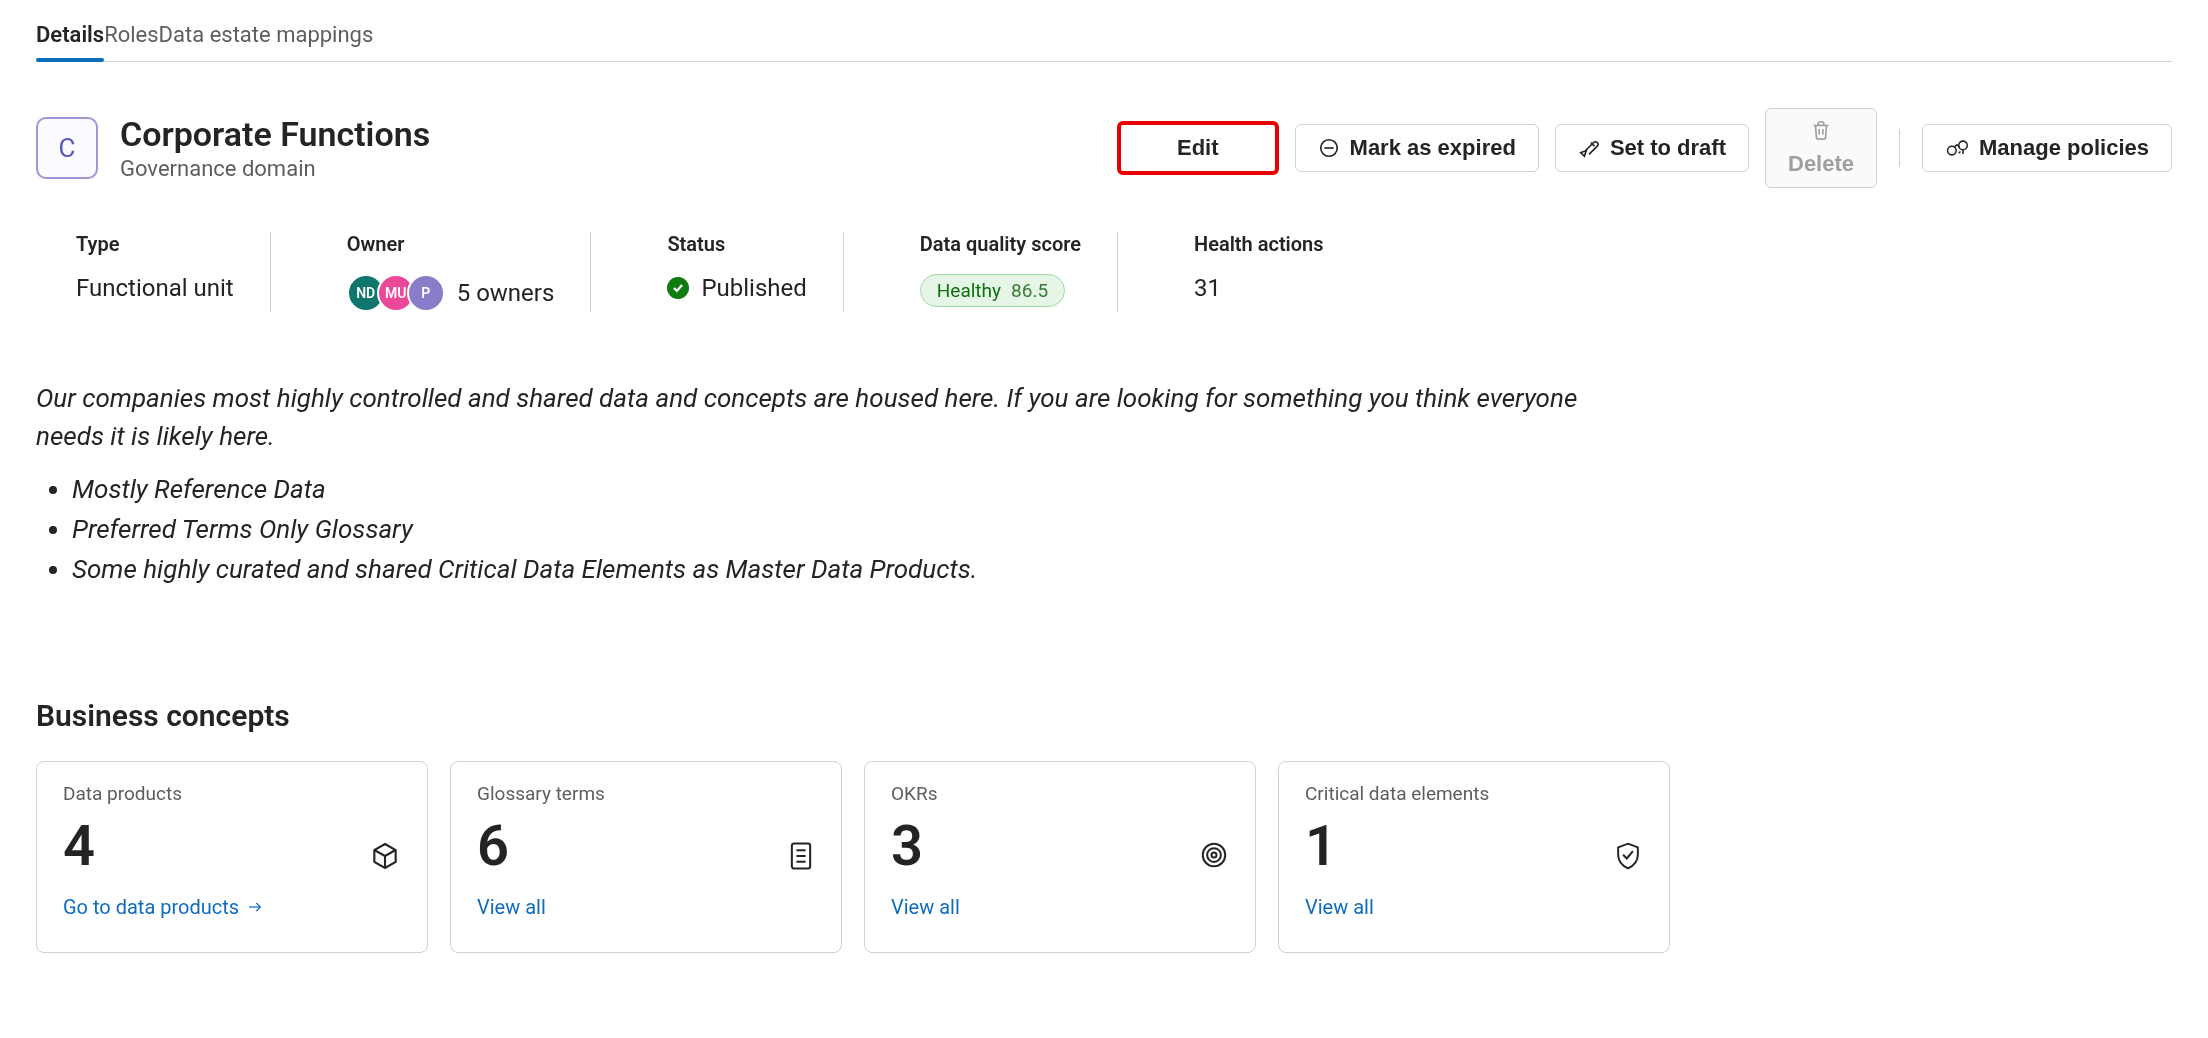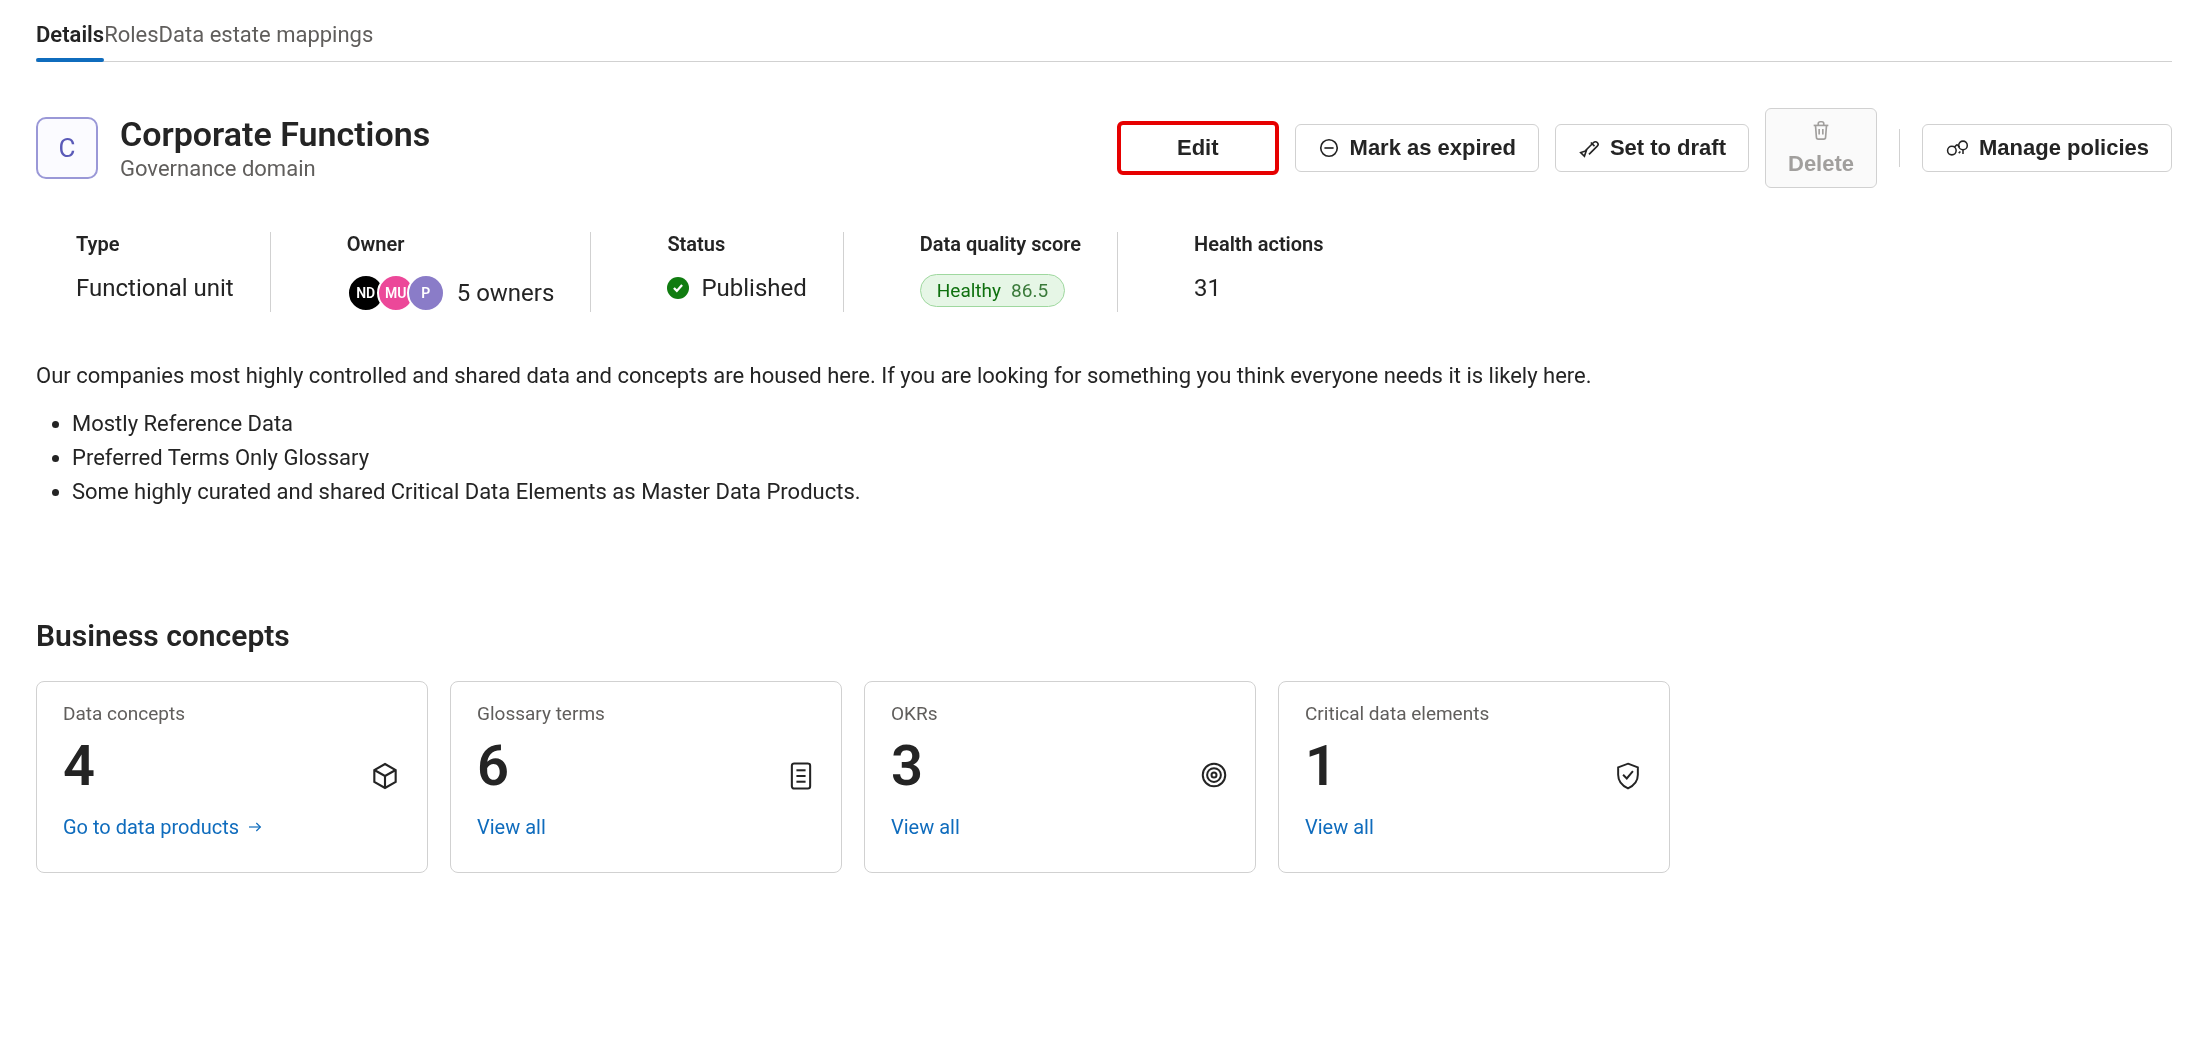--- a/index.html
+++ b/index.html
@@ -110,42 +110,42 @@
 
   .owner-avatars { display: inline-flex; }
   .avatar {
     width: 34px; height: 34px; border-radius: 50%;
     display: inline-flex; align-items: center; justify-content: center;
     font-size: 14px; font-weight: 600; color: #fff;
     margin-left: -8px;
     border: 2px solid #fff;
   }
   .avatar:first-child { margin-left: 0; }
-  .av1 { background: #000000; }
+  .av1 { background: #0f766e; }
   .av2 { background: #ec4899; }
   .av3 { background: #8a7cc8; }
 
   .status-check {
     width: 22px; height: 22px; border-radius: 50%;
     background: var(--green);
     display: inline-flex; align-items:center; justify-content:center;
   }
   .dq-badge {
     border: 1px solid var(--badge-border);
     background: var(--badge-bg);
     border-radius: 18px;
     padding: 4px 16px;
     font-size: 19px;
     display:inline-flex; gap: 10px;
   }
   .dq-badge .label { color: var(--badge-text); }
   .dq-badge .score { color: #3a7a3a; }
 
   
-  .description { margin-top: 48px; font-size: 22px; line-height: 1.45; max-width: 1600px; }
+  .description { margin-top: 68px; font-size: 26px; line-height: 1.45; max-width: 1600px; font-style: italic; }
   .description ul { margin: 16px 0 0 36px; padding: 0; }
   .description li { margin: 2px 0; }
 
   
   .section-title { font-size: 30px; font-weight: 600; margin-top: 110px; }
   .cards { display: flex; gap: 22px; margin-top: 28px; }
   .card {
     width: 392px; height: 192px;
     border: 1px solid var(--border);
     border-radius: 8px;
@@ -275,21 +275,21 @@
       <li>Mostly Reference Data</li>
       <li>Preferred Terms Only Glossary</li>
       <li>Some highly curated and shared Critical Data Elements as Master Data Products.</li>
     </ul>
   </div>
 
   <div class="section-title">Business concepts</div>
   <div class="cards">
 
     <div class="card">
-      <div class="card-label">Data concepts</div>
+      <div class="card-label">Data products</div>
       <div class="card-number">4</div>
       <span class="card-link">
         <span>Go to data products</span>
         <span class="icon">
           <svg width="20" height="16" viewBox="0 0 24 24" fill="none" stroke="currentColor" stroke-width="1.8">
               <line x1="3" y1="12" x2="20" y2="12"></line>
               <polyline points="14 6 20 12 14 18"></polyline>
             </svg>
         </span>
       </span>

